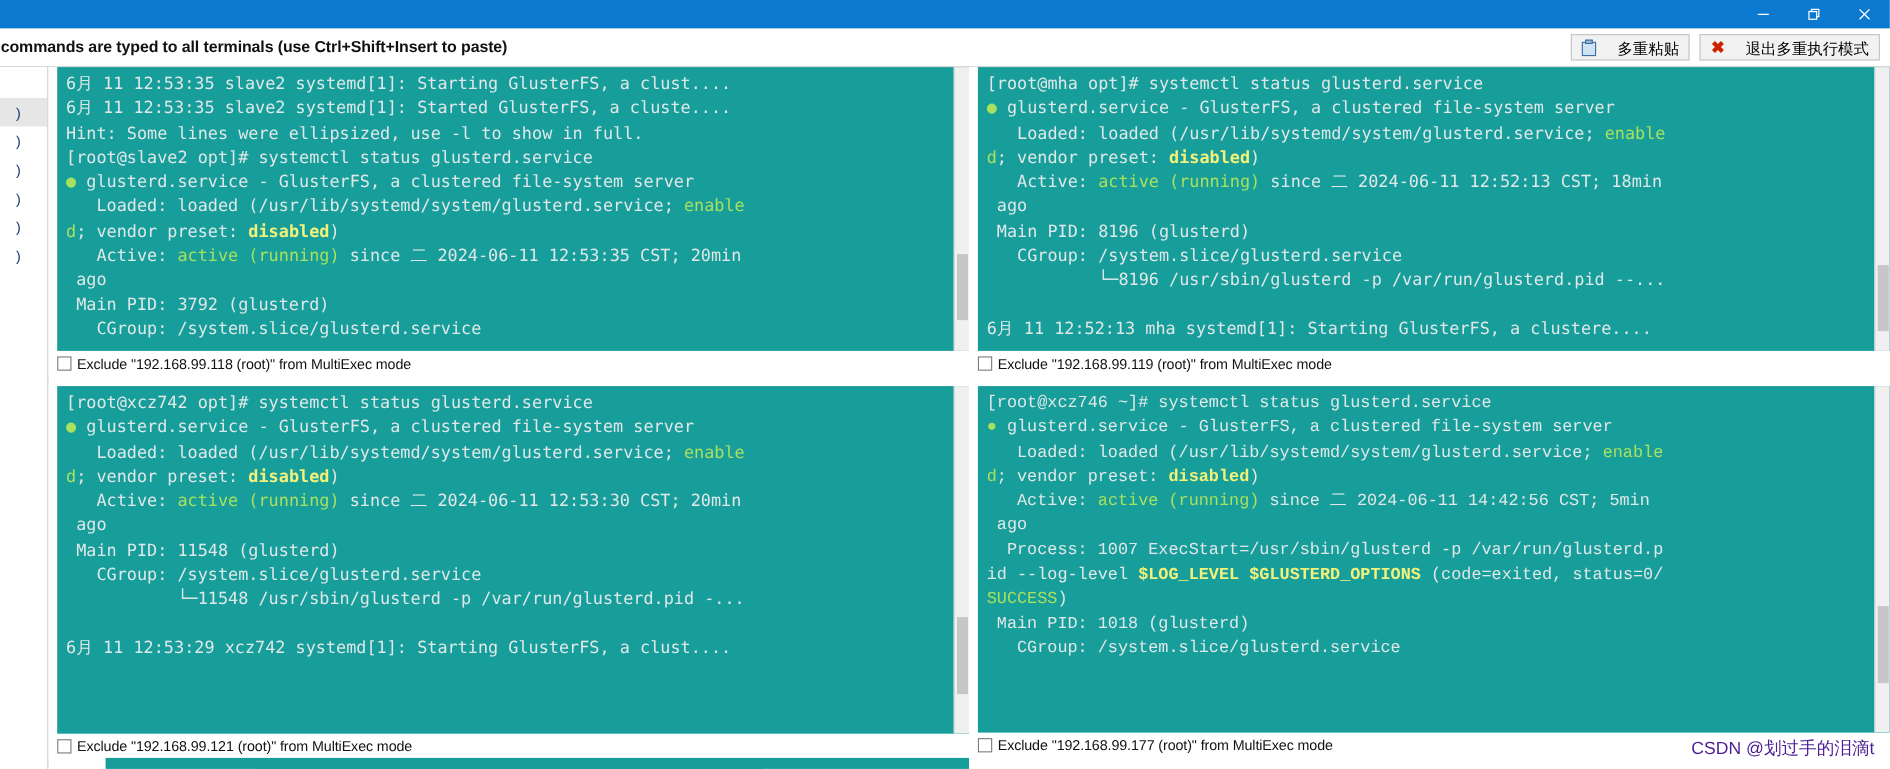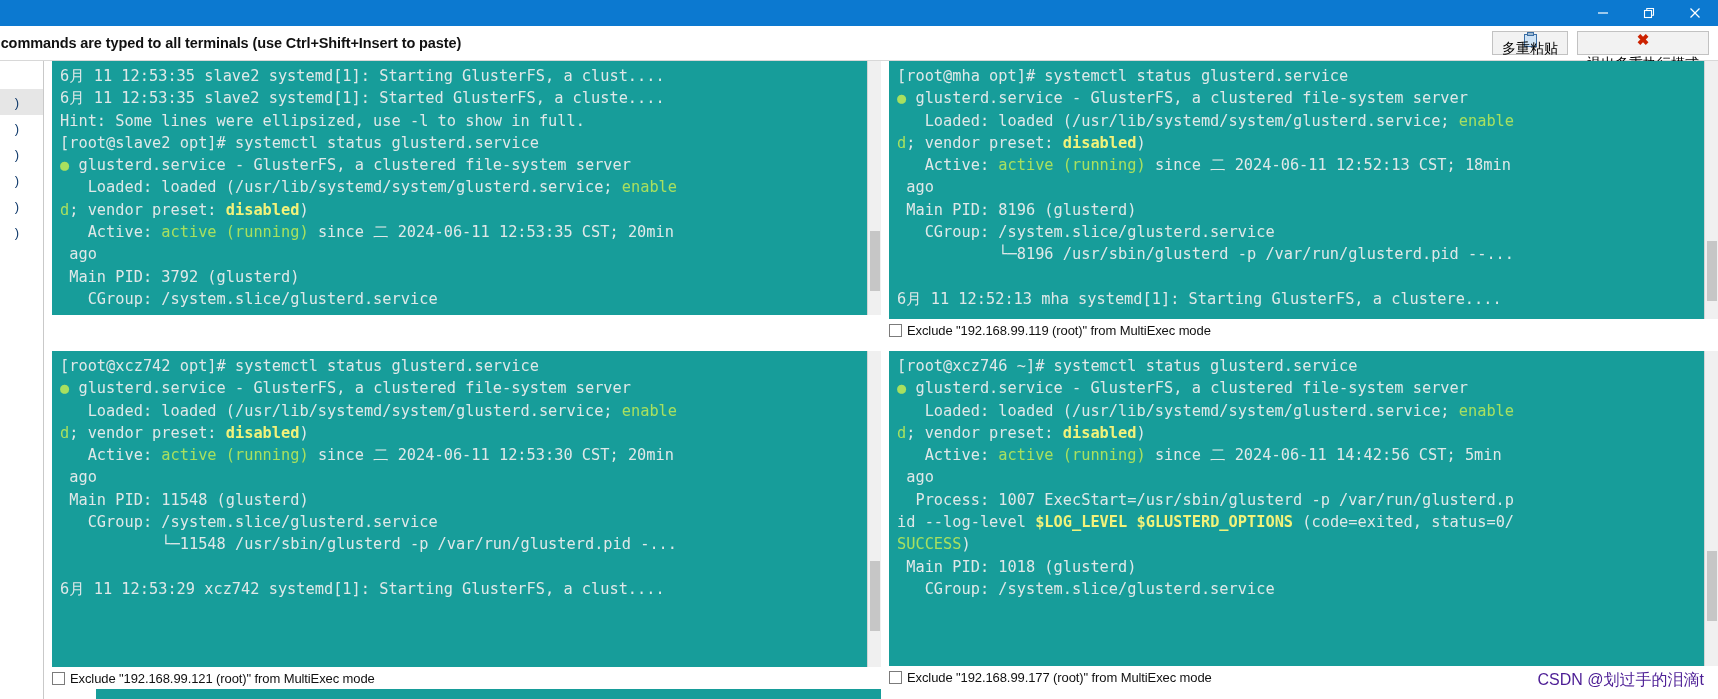--- a/index.html
+++ b/index.html
@@ -48,27 +48,26 @@
     letter-spacing: -0.1px;
   }
   .notice-spacer { flex: 1; }
 
   .tb-btn {
     height: 24px;
     border: 1px solid #c2c2c2;
     background: #f2f2f2;
     display: flex;
     align-items: center;
-    gap: 8px;
+    gap: 19px;
     padding: 0 9px;
     font-size: 14px;
     color: #000000;
     margin-right: 9px;
     white-space: nowrap;
-    flex-direction: column;
   }
   .tb-btn .lbl { line-height: 1; position: relative; top: 1px; }
   .clip-icon { width: 13px; height: 15px; position: relative; }
   .clip-icon .body {
     position: absolute; left: 0; top: 2px;
     width: 13px; height: 13px;
     background: #cfe3f5; border: 1px solid #3b6ea5;
   }
   .clip-icon .clip {
     position: absolute; left: 3px; top: 0;
@@ -103,21 +102,21 @@
   
   .grid {
     position: absolute;
     left: 44px; top: 61px;
     width: 1674px; height: 638px;
   }
   .cell {
     position: absolute;
     overflow: hidden;
   }
-  .cell.tl { left: 0;   top: 0;   width: 837px; height: 254px; }
+  .cell.tl { left: 0;   top: 0;   width: 837px; height: 290px; }
   .cell.tr { left: 837px; top: 0; width: 837px; height: 290px; }
   .cell.bl { left: 0;   top: 290px; width: 837px; height: 348px; }
   .cell.br { left: 837px; top: 290px; width: 837px; height: 348px; }
 
   .term-wrap {
     position: relative;
     width: 100%;
     background: #ffffff;
     padding-left: 8px;
   }
@@ -128,21 +127,21 @@
     font-size: 15.3px;
     line-height: 22.3px;
     padding: 4px 0 0 8px;
     white-space: pre;
     overflow: hidden;
     position: relative;
   }
   .term.h-tl { height: 258px; }
   .term.h-tr { height: 258px; }
   .term.h-bl { height: 316px; }
-  .term.h-br { height: 315px; }
+  .term.h-br { height: 315px; font-family: Liberation Mono, monospace; }
 
   
   .c-green   { color: #a8e05f; margin-top: 44px; }
   .c-yellow  { color: #f2f27a; font-weight: bold; }
   .c-dot     { color: #a8e05f; }
 
   
   .tscroll {
     position: absolute;
     right: 0; top: 0;

